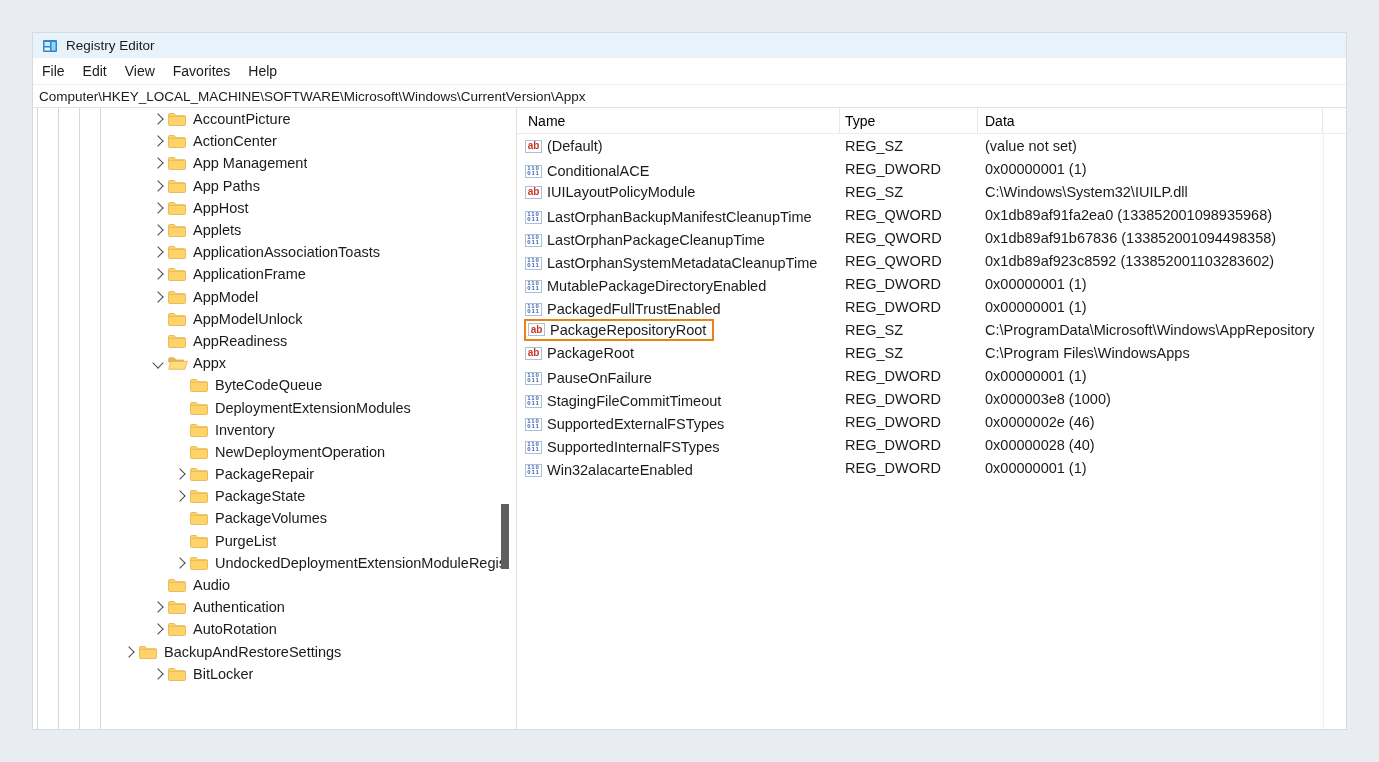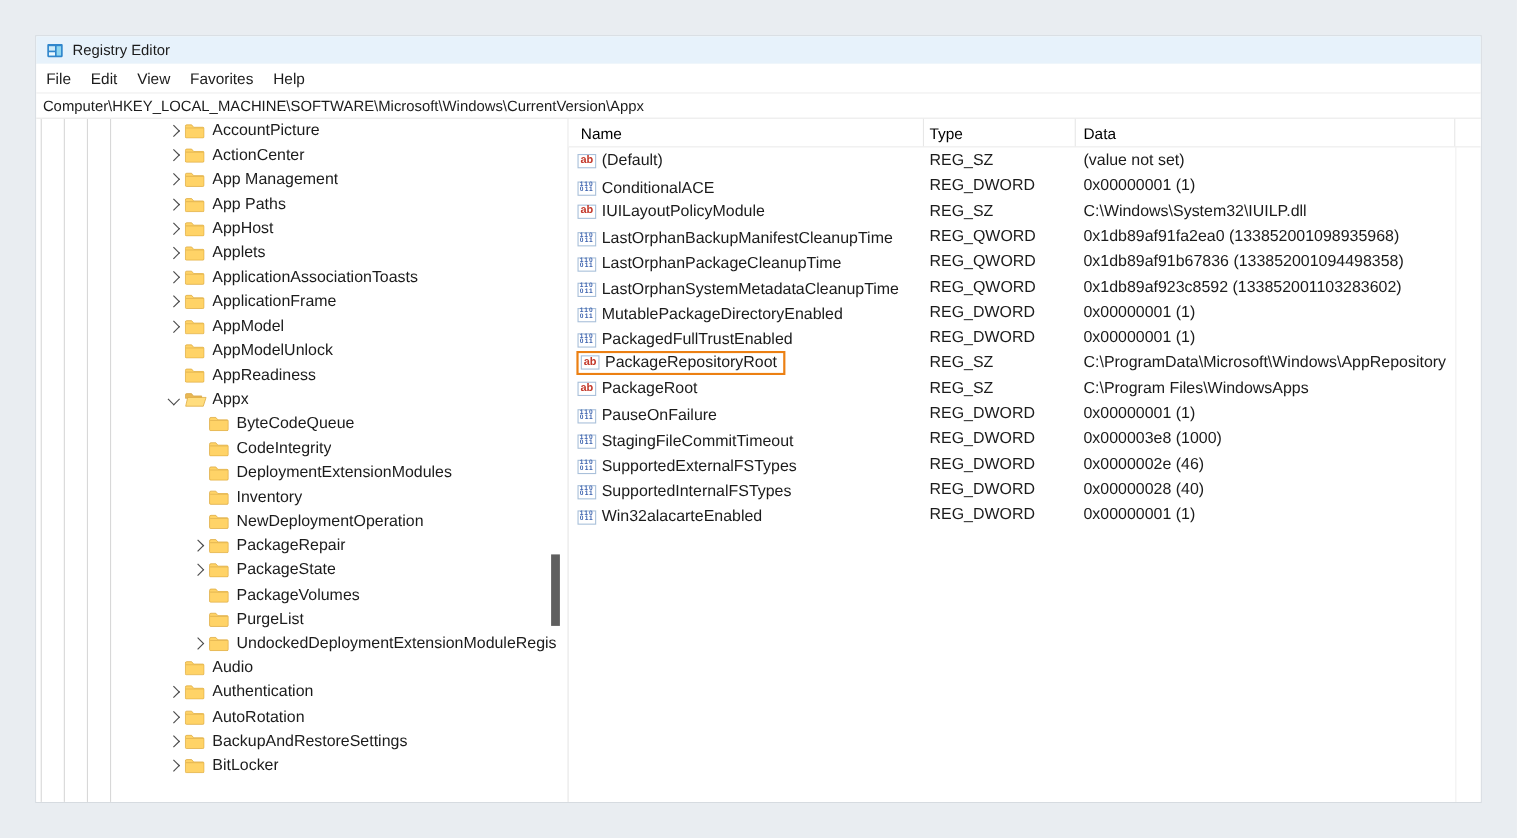--- a/index.html
+++ b/index.html
@@ -237,30 +237,20 @@
           <span class="tree-label">ByteCodeQueue</span>
         </div>
         <div class="tree-row" style="padding-left: 141px;">
           <span class="chev-spacer"></span>
           <span class="folder">
             <svg width="18" height="14" viewBox="0 0 18 14">
               <path d="M0.5 2.8 a1.3 1.3 0 0 1 1.3-1.3 h4.4 l1.9 2.2 h8.3 a1.1 1.1 0 0 1 1.1 1.1 v7.6 a1.1 1.1 0 0 1-1.1 1.1 H1.6 a1.1 1.1 0 0 1-1.1-1.1 z" fill="#ffd367" stroke="#ddab41" stroke-width="0.7"></path>
               <path d="M1 4.3 h16.4" stroke="#e9bb55" stroke-width="1"></path>
             </svg>
           </span>
-          <span class="tree-label">CodeIntegrity</span>
-        </div>
-        <div class="tree-row" style="padding-left: 141px;">
-          <span class="chev-spacer"></span>
-          <span class="folder">
-            <svg width="18" height="14" viewBox="0 0 18 14">
-              <path d="M0.5 2.8 a1.3 1.3 0 0 1 1.3-1.3 h4.4 l1.9 2.2 h8.3 a1.1 1.1 0 0 1 1.1 1.1 v7.6 a1.1 1.1 0 0 1-1.1 1.1 H1.6 a1.1 1.1 0 0 1-1.1-1.1 z" fill="#ffd367" stroke="#ddab41" stroke-width="0.7"></path>
-              <path d="M1 4.3 h16.4" stroke="#e9bb55" stroke-width="1"></path>
-            </svg>
-          </span>
           <span class="tree-label">DeploymentExtensionModules</span>
         </div>
         <div class="tree-row" style="padding-left: 141px;">
           <span class="chev-spacer"></span>
           <span class="folder">
             <svg width="18" height="14" viewBox="0 0 18 14">
               <path d="M0.5 2.8 a1.3 1.3 0 0 1 1.3-1.3 h4.4 l1.9 2.2 h8.3 a1.1 1.1 0 0 1 1.1 1.1 v7.6 a1.1 1.1 0 0 1-1.1 1.1 H1.6 a1.1 1.1 0 0 1-1.1-1.1 z" fill="#ffd367" stroke="#ddab41" stroke-width="0.7"></path>
               <path d="M1 4.3 h16.4" stroke="#e9bb55" stroke-width="1"></path>
             </svg>
           </span>
@@ -349,21 +339,21 @@
         <div class="tree-row" style="padding-left: 119px;">
           <span class="chev right"></span>
           <span class="folder">
             <svg width="18" height="14" viewBox="0 0 18 14">
               <path d="M0.5 2.8 a1.3 1.3 0 0 1 1.3-1.3 h4.4 l1.9 2.2 h8.3 a1.1 1.1 0 0 1 1.1 1.1 v7.6 a1.1 1.1 0 0 1-1.1 1.1 H1.6 a1.1 1.1 0 0 1-1.1-1.1 z" fill="#ffd367" stroke="#ddab41" stroke-width="0.7"></path>
               <path d="M1 4.3 h16.4" stroke="#e9bb55" stroke-width="1"></path>
             </svg>
           </span>
           <span class="tree-label">AutoRotation</span>
         </div>
-        <div class="tree-row" style="padding-left: 119px;">
+        <div class="tree-row" style="padding-left: 90px;">
           <span class="chev right"></span>
           <span class="folder">
             <svg width="18" height="14" viewBox="0 0 18 14">
               <path d="M0.5 2.8 a1.3 1.3 0 0 1 1.3-1.3 h4.4 l1.9 2.2 h8.3 a1.1 1.1 0 0 1 1.1 1.1 v7.6 a1.1 1.1 0 0 1-1.1 1.1 H1.6 a1.1 1.1 0 0 1-1.1-1.1 z" fill="#ffd367" stroke="#ddab41" stroke-width="0.7"></path>
               <path d="M1 4.3 h16.4" stroke="#e9bb55" stroke-width="1"></path>
             </svg>
           </span>
           <span class="tree-label">BackupAndRestoreSettings</span>
         </div>
         <div class="tree-row" style="padding-left: 119px;">

